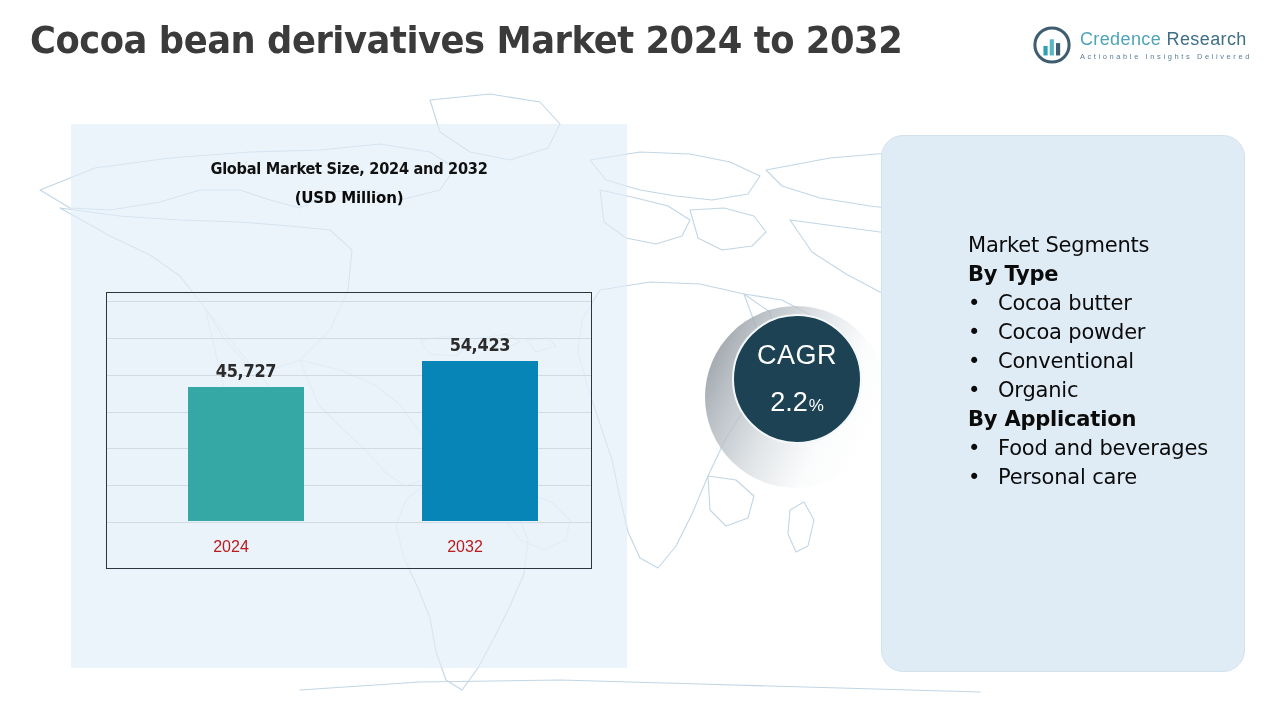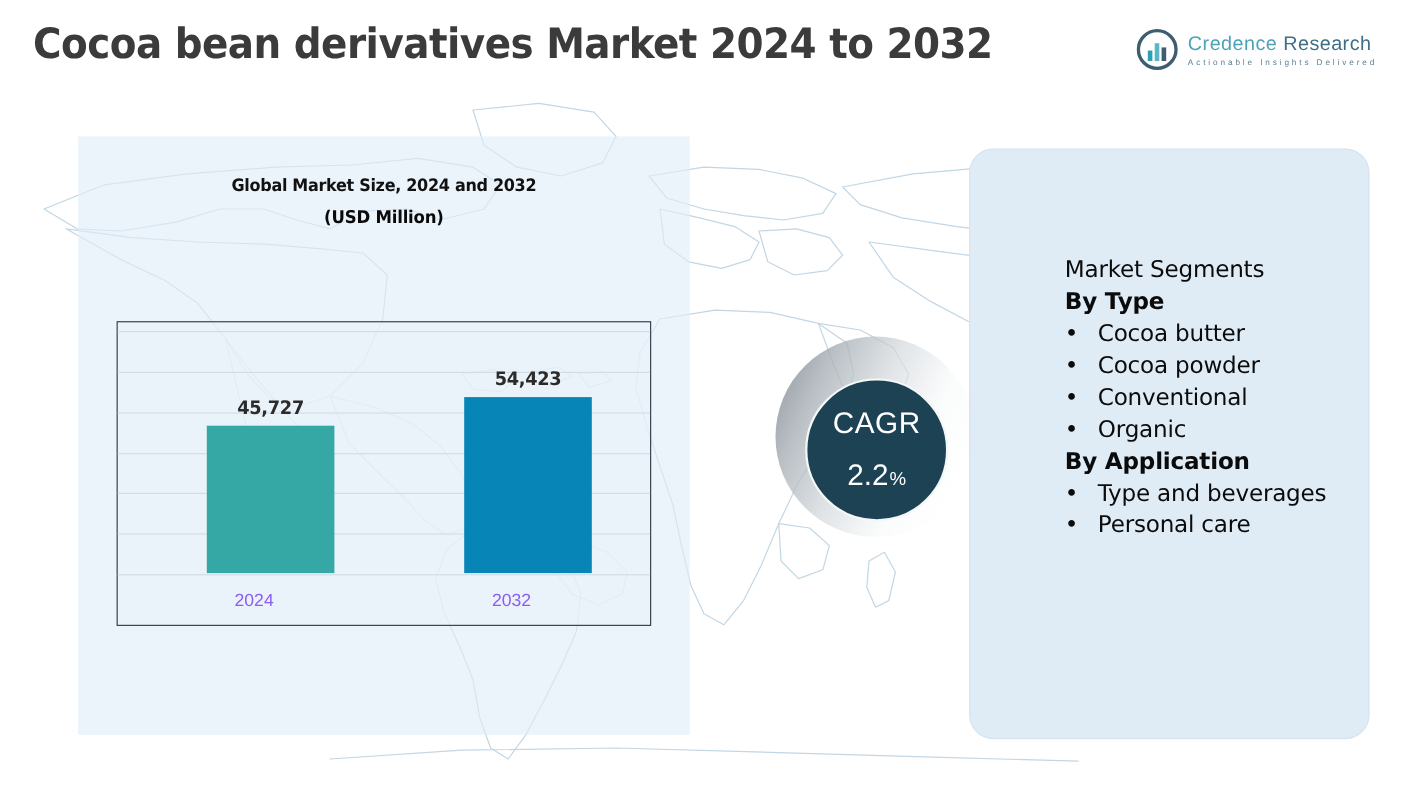--- a/index.html
+++ b/index.html
@@ -152,21 +152,21 @@
     font-family: "DejaVu Sans", sans-serif;
     white-space: nowrap;
     letter-spacing: -0.3px;
   }
   .bar-label {
     position: absolute;
     bottom: 12px;
     left: 50%;
     transform: translateX(-50%);
     font-size: 16px;
-    color: #8b5cf6;
+    color: #b91c1c;
     font-family: "Liberation Sans", sans-serif;
     white-space: nowrap;
   }
 
   
   #cagr-wrap {
     position: absolute;
     left: 705px;
     top: 306px;
     width: 182px;
@@ -180,21 +180,21 @@
     background: linear-gradient(115deg,
         rgba(120,128,134,0.85) 0%,
         rgba(168,176,182,0.80) 22%,
         rgba(214,219,223,0.72) 45%,
         rgba(246,248,249,0.55) 66%,
         rgba(255,255,255,0.10) 85%,
         rgba(255,255,255,0) 100%);
   }
   #cagr-circle {
     position: absolute;
-    left: 27px; top: 38px;
+    left: 27px; top: 8px;
     width: 130px; height: 130px;
     border-radius: 50%;
     background: #1c4254;
     border: 2.5px solid #f3f7fa;
     box-sizing: border-box;
     display: flex;
     flex-direction: column;
     align-items: center;
     justify-content: center;
     color: #ffffff;
@@ -373,18 +373,18 @@
   <div id="right-panel"></div>
   <div id="segments">
     <div class="seg-title">Market Segments</div>
     <div id="segments-groups">
         <div class="seg-head">By Type</div>
         <div class="seg-item"><span class="bul">•</span><span>Cocoa butter</span></div>
         <div class="seg-item"><span class="bul">•</span><span>Cocoa powder</span></div>
         <div class="seg-item"><span class="bul">•</span><span>Conventional</span></div>
         <div class="seg-item"><span class="bul">•</span><span>Organic</span></div>
         <div class="seg-head">By Application</div>
-        <div class="seg-item"><span class="bul">•</span><span>Type and beverages</span></div>
+        <div class="seg-item"><span class="bul">•</span><span>Food and beverages</span></div>
         <div class="seg-item"><span class="bul">•</span><span>Personal care</span></div>
       </div>
   </div>
 
 </div>
 
 </body></html>

